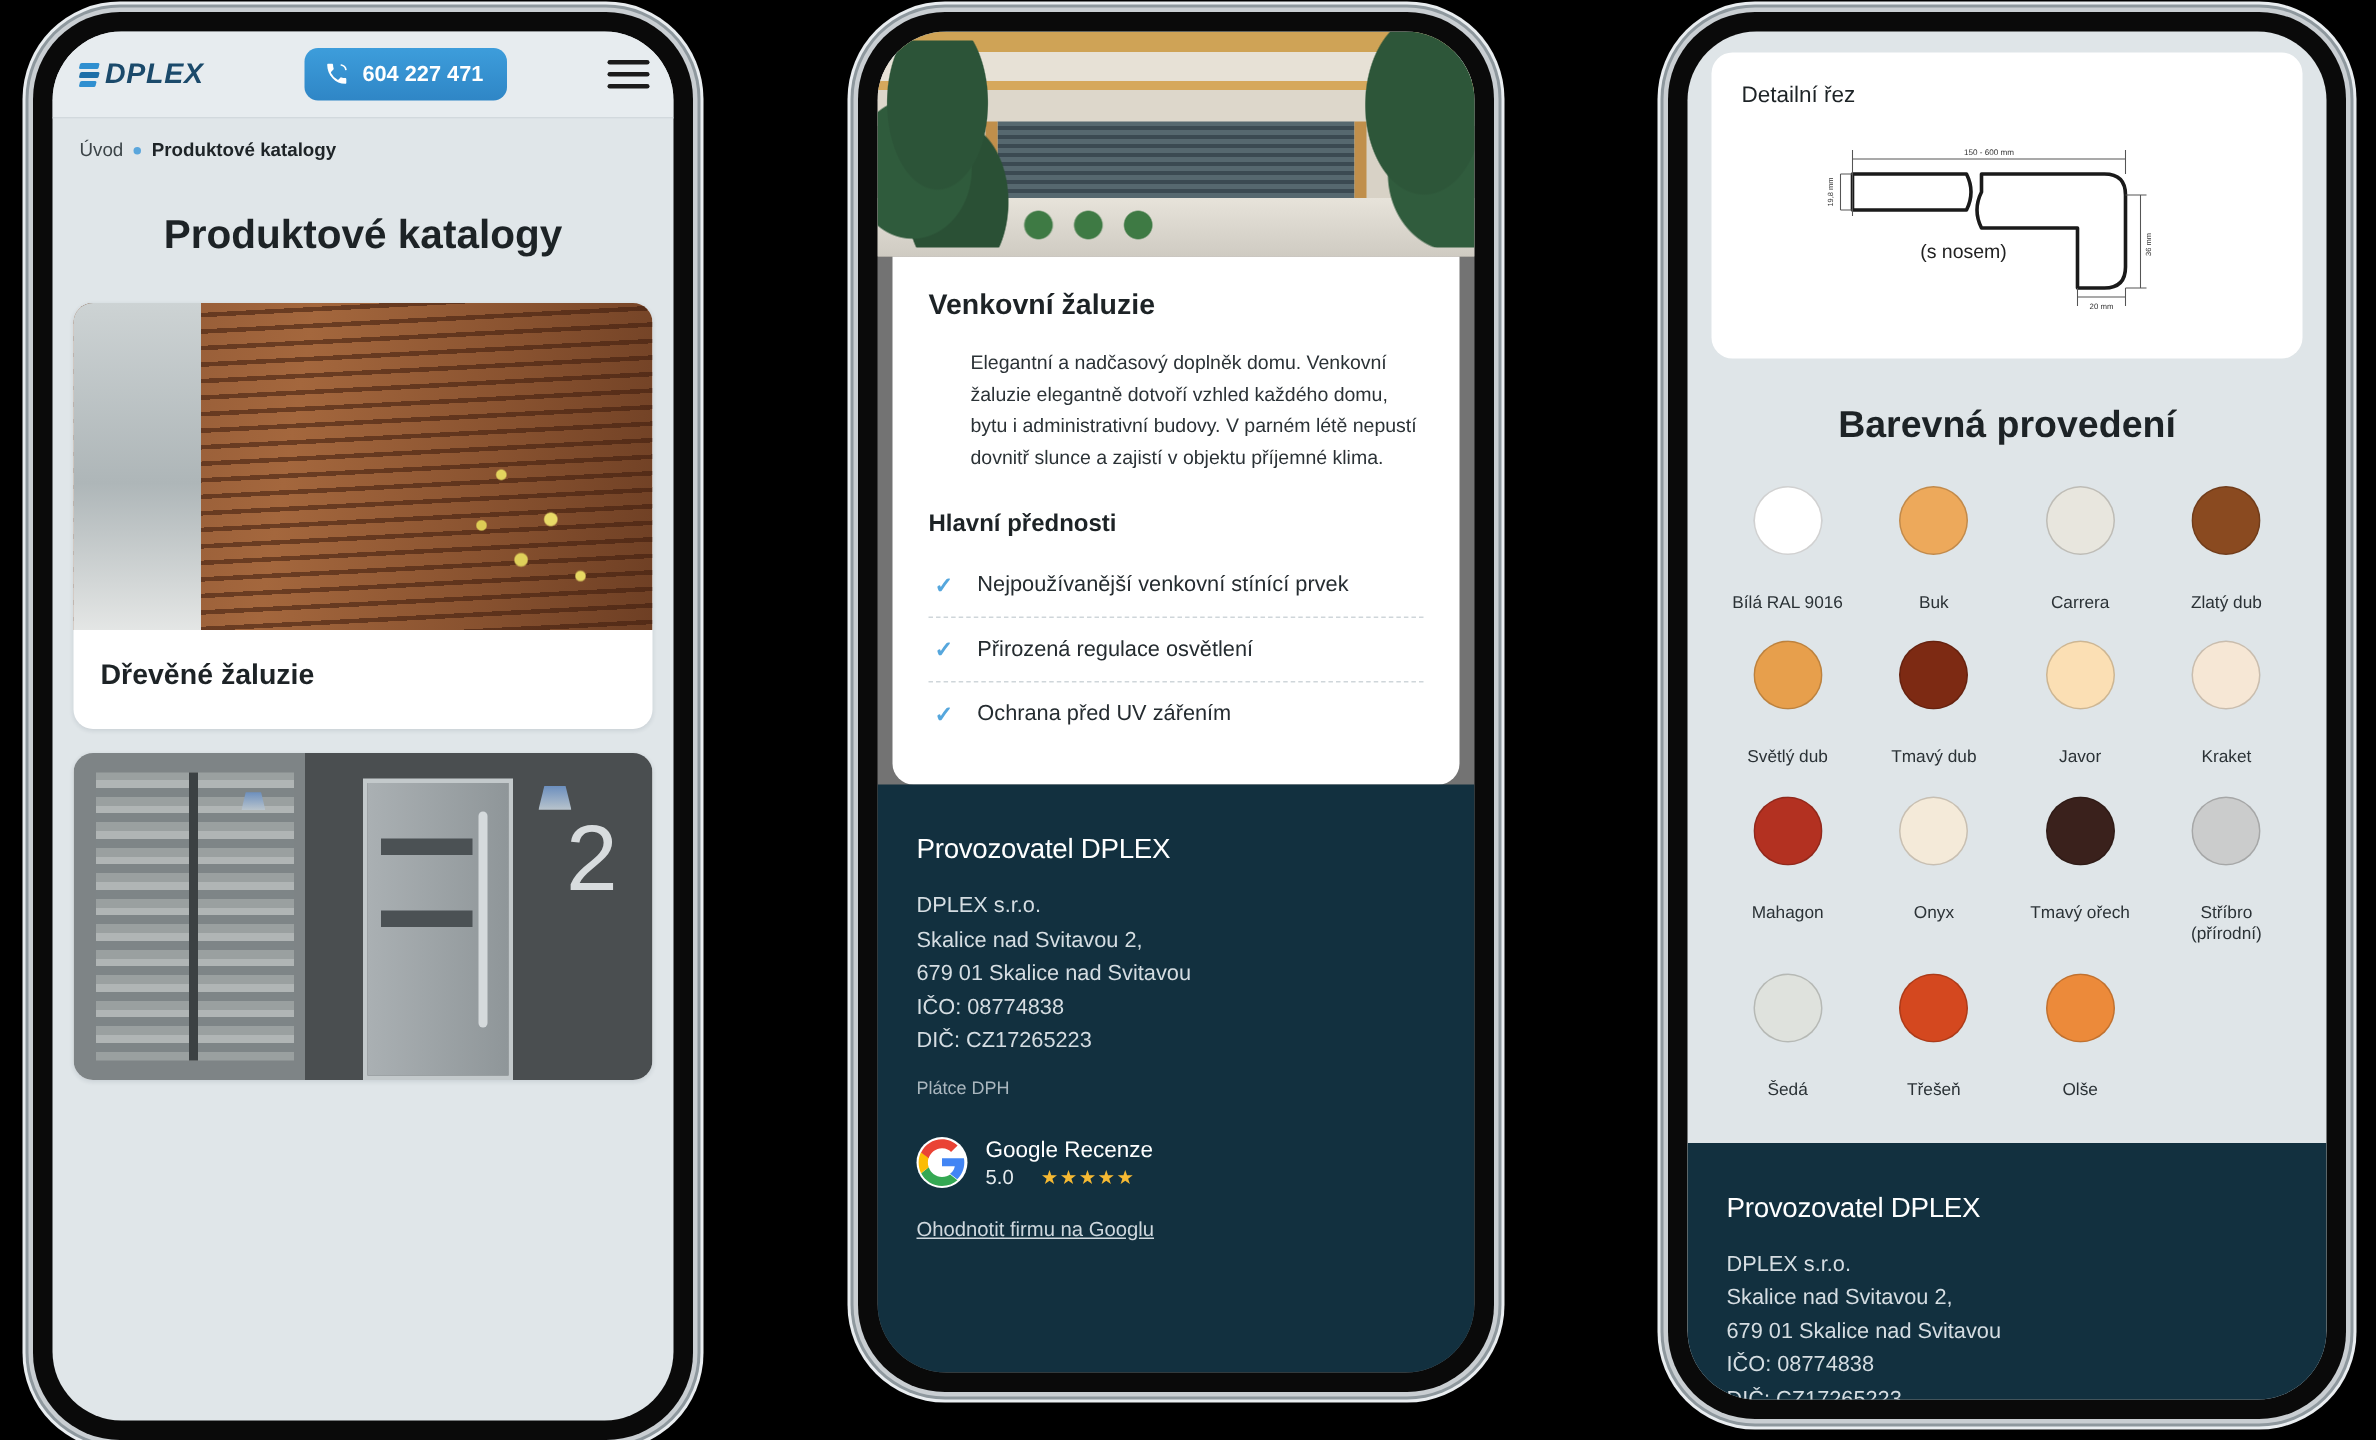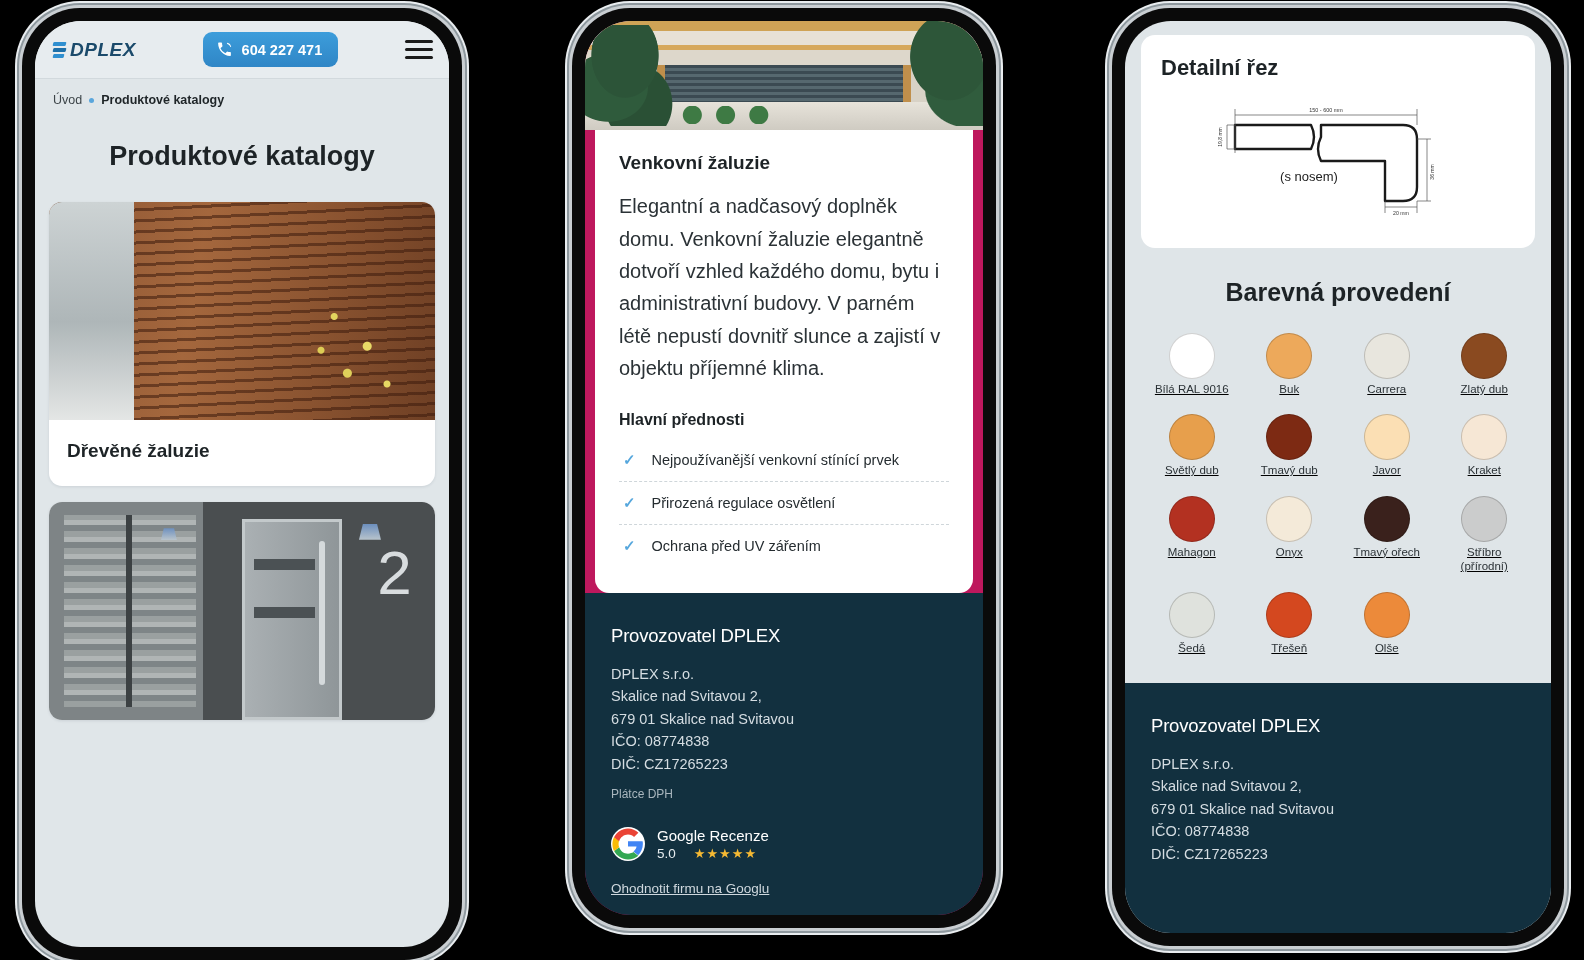--- a/index.html
+++ b/index.html
@@ -111,21 +111,21 @@
   .img-door .stone2{ position:absolute; left:20%; top:6%; width:1.5%; height:88%; background:#3c4143;}
   .img-door .dr{ position:absolute; left:50%; top:8%; width:26%; height:92%; background:linear-gradient(90deg,#aab0b3,#8f9699); border:3px solid #c3c9cb;}
   .img-door .sl1{ position:absolute; left:53%; top:26%; width:16%; height:5%; background:#4b5154;}
   .img-door .sl2{ position:absolute; left:53%; top:48%; width:16%; height:5%; background:#4b5154;}
   .img-door .bar{ position:absolute; left:70%; top:18%; width:1.4%; height:66%; background:#d5dadc; border-radius:3px;}
   .img-door .num{ position:absolute; right:6%; top:16%; font-size:62px; color:#d8dcde; font-weight:400; font-family:"Liberation Sans",sans-serif;}
   .img-door .lamp{ position:absolute; right:14%; top:10%; width:22px; height:16px; background:linear-gradient(180deg,#6c8fbe,#b9c4cc); clip-path: polygon(18% 0,82% 0,100% 100%,0 100%);}
   .img-door .lamp2{ position:absolute; left:29%; top:12%; width:16px; height:12px; background:linear-gradient(180deg,#6c8fbe,#b9c4cc); clip-path: polygon(18% 0,82% 0,100% 100%,0 100%);}
 
   
-  .p2 .screen { background: #be185d; display:flex; flex-direction:column; }
+  .p2 .screen { background: #737373; display:flex; flex-direction:column; }
   .hero { height: 150px; width:100%; position:relative; overflow:hidden;
      background: linear-gradient(180deg,#8fb4cf 0 14%, #d8d2c6 14% 100%); }
   .hero .roofa{ position:absolute; left:0; top:0; width:100%; height:42%;
      background: linear-gradient(180deg,#cfa356 0 22%, #e7e1d6 22% 52%, #d6a85c 52% 62%, #ddd7cb 62% 100%); }
   .hero .glass{ position:absolute; left:18%; top:40%; width:64%; height:36%;
      background: repeating-linear-gradient(0deg,#3b4a52 0 3px,#56686f 3px 6px); border-left:8px solid #c08f4b; border-right:8px solid #c08f4b;}
   .hero .terrace{ position:absolute; left:0; bottom:0; width:100%; height:26%; background:linear-gradient(180deg,#e7e3da,#cfcbc2);}
   .hero .tree-l{ position:absolute; left:-4%; top:4%; width:28%; height:92%;
      background: radial-gradient(ellipse at 50% 30%, #2c5438 0 42%, transparent 43%),
                  radial-gradient(ellipse at 35% 62%, #2f5b3c 0 38%, transparent 39%),
@@ -134,46 +134,46 @@
      background: radial-gradient(ellipse at 52% 34%, #2d5639 0 44%, transparent 45%),
                  radial-gradient(ellipse at 70% 66%, #305c3d 0 38%, transparent 39%); }
   .hero .bush{ position:absolute; bottom:6%; left:14%; width:38%; height:16%;
      background: radial-gradient(circle at 12% 50%, #3e7a44 0 9px, transparent 10px),
                  radial-gradient(circle at 34% 50%, #3e7a44 0 9px, transparent 10px),
                  radial-gradient(circle at 56% 50%, #3e7a44 0 9px, transparent 10px),
                  radial-gradient(circle at 78% 50%, #3e7a44 0 9px, transparent 10px);}
 
   .sheet { background:#fff; margin: 0 10px; border-radius: 0 0 14px 14px; padding: 22px 24px 26px; }
   .sheet h2 { font-size: 19px; font-weight: 700; color:#1d2326; margin-bottom: 16px; }
-  .sheet p.body { font-size: 20px; line-height: 1.62; color:#2b3236; }
+  .sheet p.body { font-size: 13px; line-height: 1.62; color:#2b3236;margin-left:28px; }
   .sheet h3 { font-size: 16px; font-weight: 700; color:#1d2326; margin: 26px 0 10px; }
   .feat { display:flex; align-items:center; gap: 16px; padding: 13px 0 13px 4px; font-size:14.5px; color:#252c30; }
   .feat + .feat { border-top: 1px dashed #cfd6da; }
   .chk { color:#56a7dd; font-size: 15px; font-weight: 700; line-height:1; }
 
   .footer { background:#12303f; color:#fff; padding: 32px 26px 18px; flex:1; }
   .footer h4 { font-size: 18.5px; font-weight: 400; margin-bottom: 16px; letter-spacing:-.2px; }
   .footer .addr { font-size: 14.5px; line-height: 1.55; color:#d5dde2; }
   .footer .vat { font-size: 12px; color:#a9b6be; margin-top: 12px; }
   .greview { display:flex; align-items:center; gap: 12px; margin-top: 26px; }
   .gicon { width: 34px; height:34px; border-radius:50%; background:#fff; position:relative; overflow:hidden; flex:none;}
   .greview .gtxt b { display:block; font-size: 15px; font-weight:400; color:#fff; }
   .greview .rate { font-size: 13.5px; color:#e6ecef; display:flex; align-items:center; gap:18px; margin-top:2px;}
   .stars { color:#f5b933; letter-spacing:1px; font-size:13px; }
   .glink { display:inline-block; margin-top: 20px; font-size: 13.5px; color:#cfd8de; text-decoration: underline; }
 
   
   .p3 .screen { background:#dfe5e8; display:flex; flex-direction:column; }
   .detail-card { background:#fff; margin: 14px 16px 0; border-radius: 14px; padding: 20px 20px 18px; }
-  .detail-card h2 { font-size: 22px; font-weight:700; color:#1d2326; }
+  .detail-card h2 { font-size: 15px; font-weight:400; color:#1d2326; }
   .drawing { margin-top: 14px; display:flex; justify-content:center; }
   .colors-wrap { padding: 30px 18px 28px; }
   .colors-wrap h2 { text-align:center; font-size: 25px; font-weight:700; color:#1d2326; margin-bottom: 26px; }
   .grid { display:grid; grid-template-columns: repeat(4,1fr); row-gap: 18px; }
-  .sw { display:flex; flex-direction:column; align-items:center; gap: 3px; cursor:pointer;text-decoration:underline; }
+  .sw { display:flex; flex-direction:column; align-items:center; gap: 25px; cursor:pointer; }
   .sw .disc { width: 46px; height:46px; border-radius:50%; border:1px solid rgba(0,0,0,.18); }
   .sw .lbl { font-size: 11.5px; color:#2b3236; text-align:center; line-height:1.25; }
   .p3 .footer { margin-top: auto; }
 </style>
 </head>
 <body>
 
 <div class="stage">
 
   <div class="phone p1">

